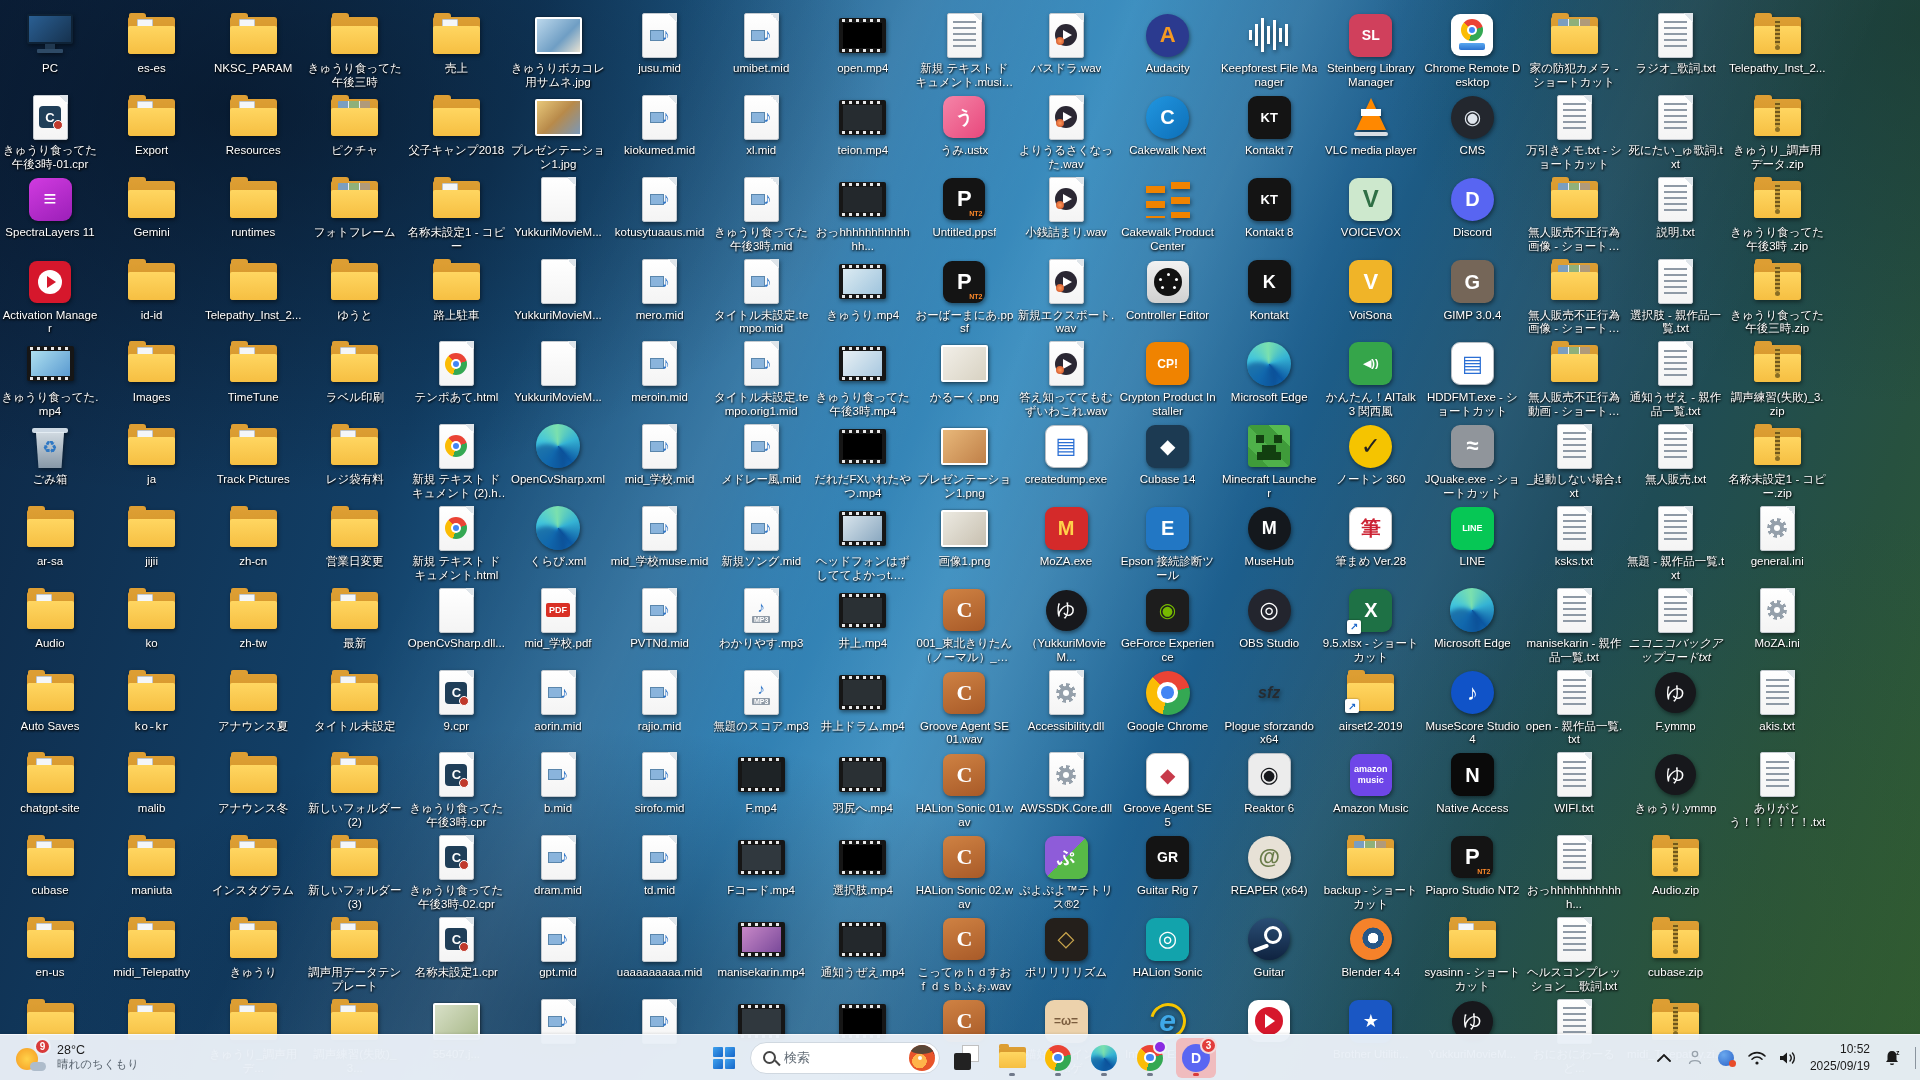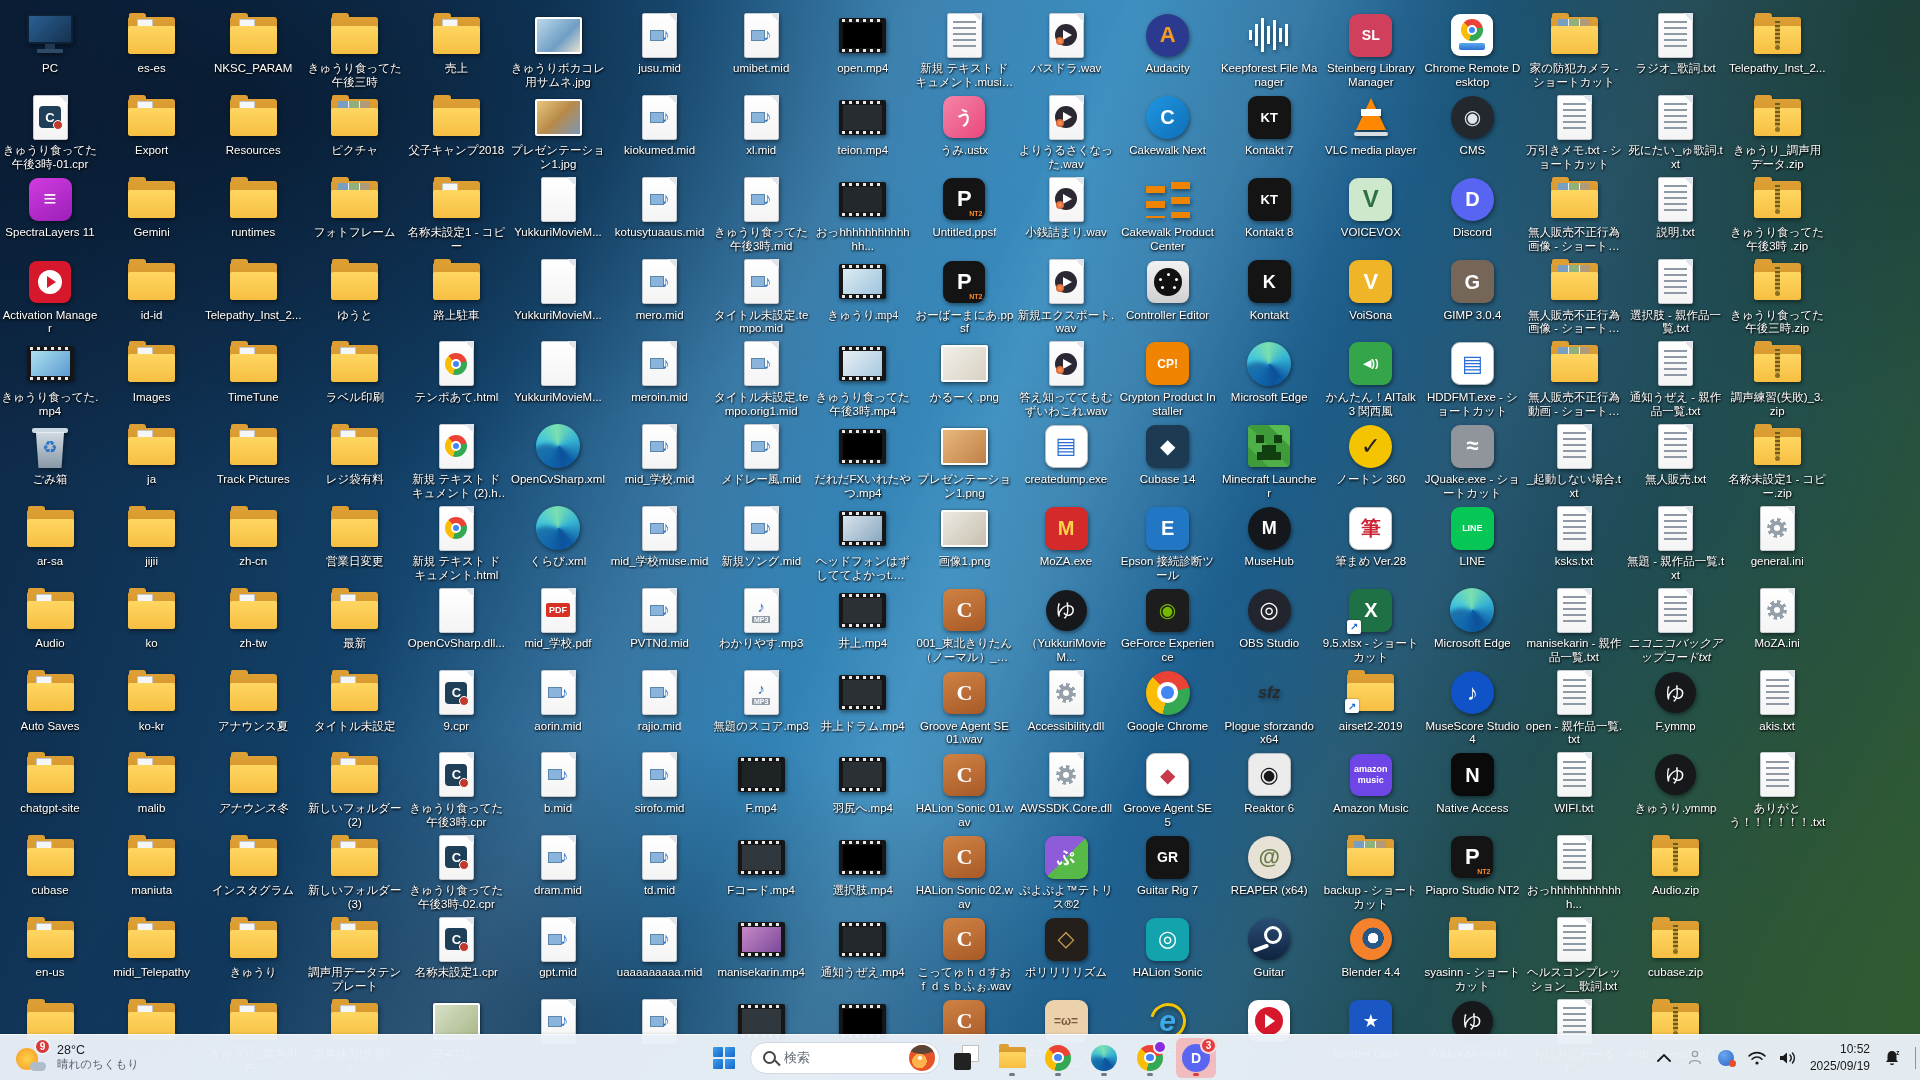--- a/index.html
+++ b/index.html
@@ -675,21 +675,21 @@
       <div class="gly">
         <div class="pg">
           <div class="mg">
             <div class="mfilm"></div>
             <span class="mnote">♪</span>
           </div>
         </div>
       </div>
       <div class="label">タイトル未設定.tempo.mid</div>
     </div>
-    <div class="icon" style="left: 813.8px; top: 256.6px; font-family: Liberation Serif, serif;">
+    <div class="icon" style="left: 813.8px; top: 256.6px;">
       <div class="gly">
         <div class="film">
           <div class="scr" style="background:linear-gradient(135deg,#dcebf2,#9fc4dd)"></div>
         </div>
       </div>
       <div class="label">きゅうり.mp4</div>
     </div>
     <div class="icon" style="left: 915.4px; top: 256.6px;">
       <div class="gly">
         <div class="ppsfg">P<i>NT2</i></div>
@@ -1342,21 +1342,21 @@
     <div class="icon" style="left: 1px; top: 667.6px;">
       <div class="gly">
         <div class="fol">
           <div class="bk"></div>
           <div class="hint"></div>
           <div class="fr"></div>
         </div>
       </div>
       <div class="label">Auto Saves</div>
     </div>
-    <div class="icon" style="left: 102.6px; top: 667.6px;">
+    <div class="icon" style="left: 102.6px; top: 667.6px; font-family: Liberation Mono, monospace;">
       <div class="gly">
         <div class="fol">
           <div class="bk"></div>
           <div class="hint"></div>
           <div class="fr"></div>
         </div>
       </div>
       <div class="label">ko-kr</div>
     </div>
     <div class="icon" style="left: 204.2px; top: 667.6px;">
@@ -1506,21 +1506,21 @@
     <div class="icon" style="left: 102.6px; top: 749.8px;">
       <div class="gly">
         <div class="fol">
           <div class="bk"></div>
           <div class="hint"></div>
           <div class="fr"></div>
         </div>
       </div>
       <div class="label">malib</div>
     </div>
-    <div class="icon" style="left: 204.2px; top: 749.8px; font-style: italic;">
+    <div class="icon" style="left: 204.2px; top: 749.8px;">
       <div class="gly">
         <div class="fol">
           <div class="bk"></div>
           <div class="fr"></div>
         </div>
       </div>
       <div class="label">アナウンス冬</div>
     </div>
     <div class="icon" style="left: 305.8px; top: 749.8px;">
       <div class="gly">

